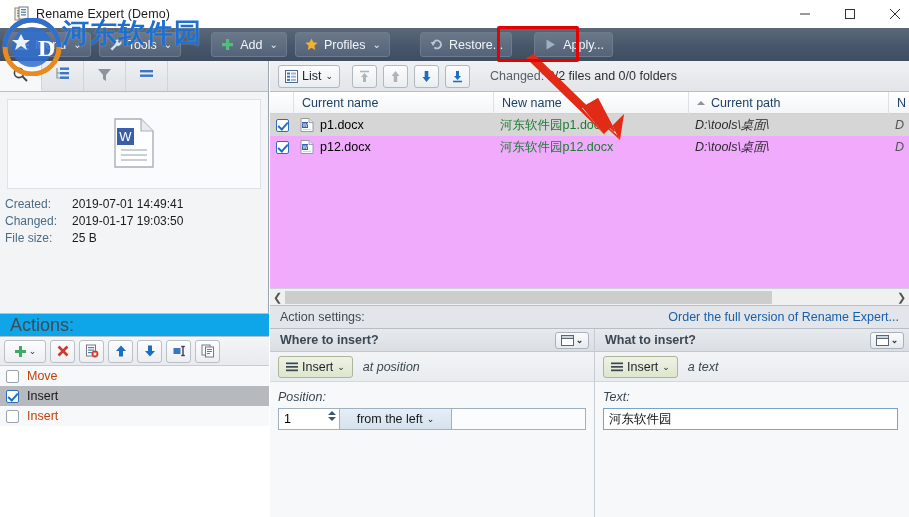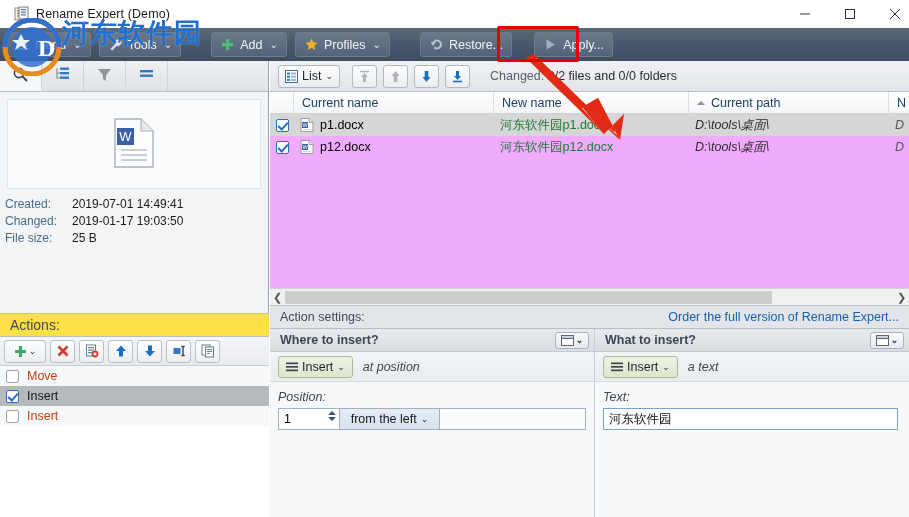--- a/index.html
+++ b/index.html
@@ -98,23 +98,23 @@
   .meta {
     position: absolute; left: 5px; top: 135px; width: 258px;
     font-size: 12px; line-height: 17px;
   }
   .meta-row { display: flex; }
   .meta-k { color: #4a6b86; width: 67px; flex: none; }
   .meta-v { color: #1a1a1a; }
 
   .actions-head {
     position: absolute; left: 0; top: 252px; width: 269px; height: 24px;
-    background: #fde047; border-top: 1px solid #b7bec6; border-bottom: 1px solid #b7bec6;
+    background: #0ea5e9; border-top: 1px solid #b7bec6; border-bottom: 1px solid #b7bec6;
     display: flex; align-items: center; padding-left: 10px;
-    font-size: 14px; color: #3f4a55;
+    font-size: 18px; color: #3f4a55;
   }
   .actions-toolbar {
     position: absolute; left: 0; top: 276px; width: 269px; height: 29px;
     background: linear-gradient(180deg,#f4f5f7 0%, #e8eaed 100%);
     border-bottom: 1px solid #c6ccd3;
     display: flex; align-items: center; padding-left: 4px; gap: 4px;
   }
   .abtn {
     height: 23px; min-width: 25px;
     border: 1px solid #b9c0c8; border-radius: 3px;
@@ -256,21 +256,21 @@
   .field-row { display: flex; align-items: stretch; height: 22px; }
   .spin {
     width: 62px; border: 1px solid #9fb0c2; background: #fff;
     display: flex; align-items: center; padding-left: 5px; font-size: 12.5px;
     position: relative;
   }
   .spin .arrows { position: absolute; right: 3px; top: 2px; display: flex; flex-direction: column; gap: 2px; }
   .tri-up { width:0;height:0;border-left:4px solid transparent;border-right:4px solid transparent;border-bottom:4px solid #3f5670; }
   .tri-dn { width:0;height:0;border-left:4px solid transparent;border-right:4px solid transparent;border-top:4px solid #3f5670; }
   .combo {
-    width: 100px; border: 1px solid #9fb0c2; border-left: none;
+    width: 112px; border: 1px solid #9fb0c2; border-left: none;
     background: linear-gradient(180deg,#e6eef6 0%, #d6e2ee 100%);
     display: flex; align-items: center; justify-content: center; gap: 4px;
     font-size: 12.5px; color: #16191c;
   }
   .filler { flex: 1; border: 1px solid #9fb0c2; border-left: none; background: #fbfcfd; }
   .textinput {
     width: 295px; height: 22px; border: 1px solid #7aa2cc; background: #fff;
     display: flex; align-items: center; padding-left: 5px;
     font-size: 12.5px; color: #111;
   }

